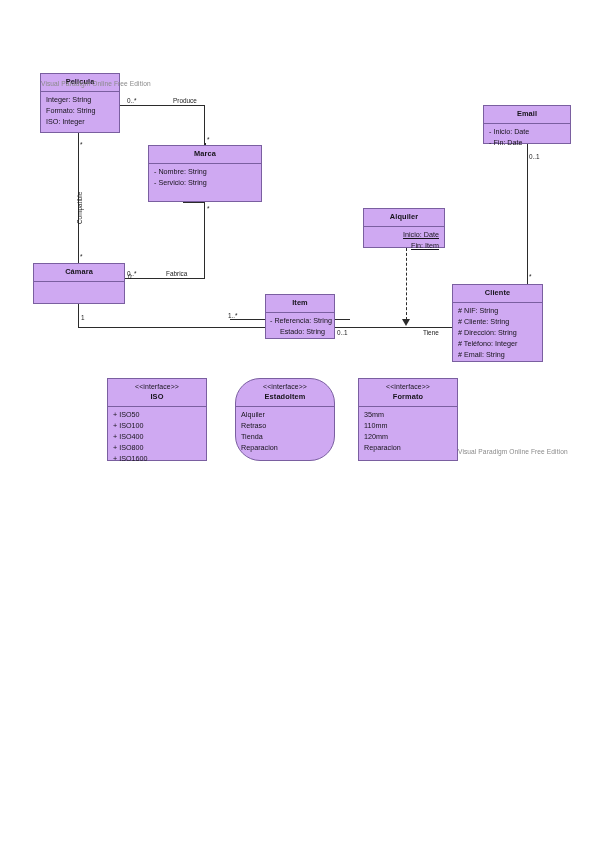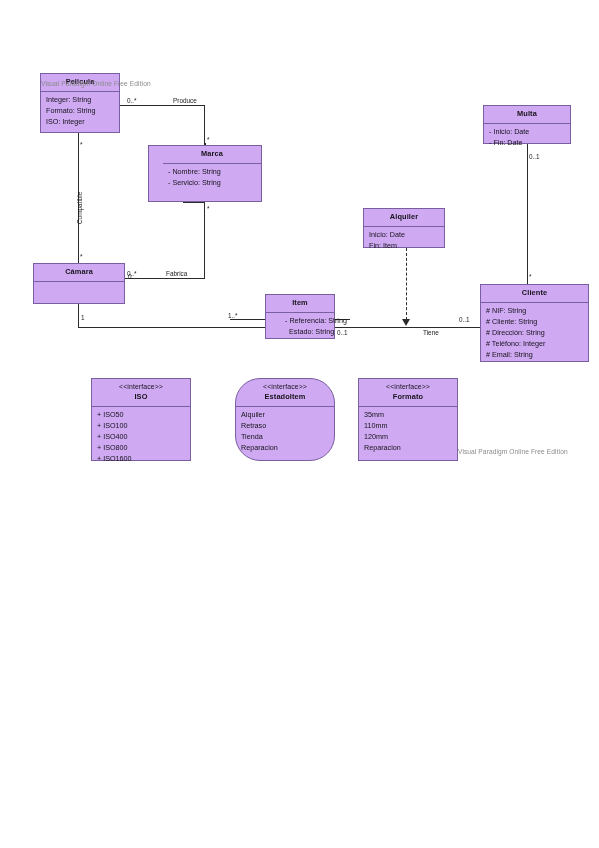--- a/index.html
+++ b/index.html
@@ -135,80 +135,80 @@
     <div class="uml-title">
       <span class="tname">Pelicula</span>
     </div>
     <div class="uml-attrs">
       <div>Integer: String</div>
       <div>Formato: String</div>
       <div>ISO: Integer</div>
     </div>
   </div>
 
-  <div class="uml-box" style="left:148px; top:129px; width:114px; height:57px;padding-left:14px;">
+  <div class="uml-box" style="left:148px; top:129px; width:114px; height:57px;">
     <div class="uml-title">
       <span class="tname">Marca</span>
     </div>
     <div class="uml-attrs">
       <div>- Nombre: String</div>
       <div>- Servicio: String</div>
     </div>
   </div>
 
   <div class="uml-box" style="left:33px; top:247px; width:92px; height:41px;">
     <div class="uml-title">
       <span class="tname">Cámara</span>
     </div>
   </div>
 
   <div class="uml-box" style="left:363px; top:192px; width:82px; height:40px;">
     <div class="uml-title">
       <span class="tname">Alquiler</span>
     </div>
-    <div class="uml-attrs" style="text-align:left;">
+    <div class="uml-attrs" style="text-align:right;text-decoration:underline;">
       <div>Inicio: Date</div>
       <div>Fin: Item</div>
     </div>
   </div>
 
   <div class="uml-box" style="left:483px; top:89px; width:88px; height:39px;">
     <div class="uml-title">
-      <span class="tname">Multa</span>
+      <span class="tname">Email</span>
     </div>
     <div class="uml-attrs">
       <div>- Inicio: Date</div>
       <div>- Fin: Date</div>
     </div>
   </div>
 
   <div class="uml-box" style="left:265px; top:278px; width:70px; height:45px;">
     <div class="uml-title">
       <span class="tname">Item</span>
     </div>
-    <div class="uml-attrs" style="padding:3px 3px 4px 19px;">
+    <div class="uml-attrs" style="padding:3px 3px 4px 4px;text-align:center;">
       <div>- Referencia: String</div>
       <div style="padding-left:4px;">Estado: String</div>
     </div>
   </div>
 
-  <div class="uml-box" style="left:480px; top:268px; width:109px; height:78px;">
+  <div class="uml-box" style="left:452px; top:268px; width:91px; height:78px;">
     <div class="uml-title">
       <span class="tname">Cliente</span>
     </div>
     <div class="uml-attrs">
       <div># NIF: String</div>
       <div># Cliente: String</div>
       <div># Dirección: String</div>
       <div># Teléfono: Integer</div>
       <div># Email: String</div>
     </div>
   </div>
 
-  <div class="uml-box" style="left:91px; top:362px; width:100px; height:83px;">
+  <div class="uml-box" style="left:107px; top:362px; width:100px; height:83px;">
     <div class="uml-title">
       <span class="stereo">&lt;&lt;interface&gt;&gt;</span>
       <span class="tname">ISO</span>
     </div>
     <div class="uml-attrs">
       <div>+ ISO50</div>
       <div>+ ISO100</div>
       <div>+ ISO400</div>
       <div>+ ISO800</div>
       <div>+ ISO1600</div>

